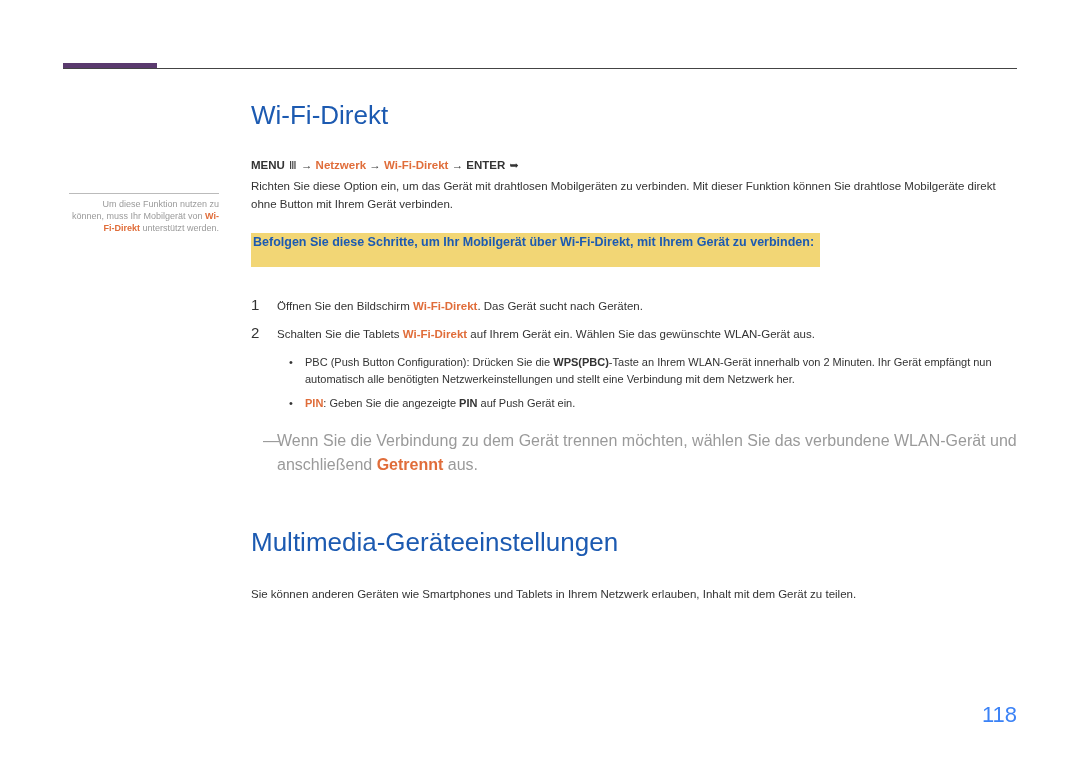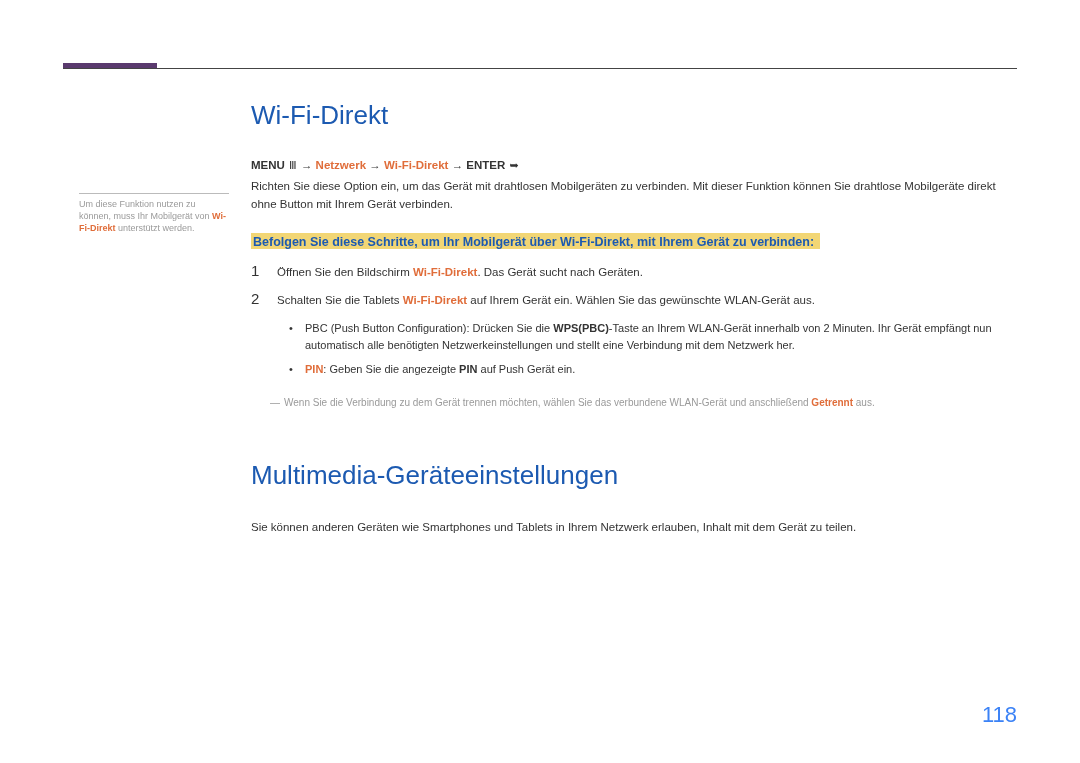--- a/index.html
+++ b/index.html
@@ -21,26 +21,27 @@
   }
   .top-rule {
     position: absolute;
     top: 68px;
     left: 63px;
     right: 63px;
     border-top: 1px solid #444;
   }
   .sidebar {
     position: absolute;
-    left: 79px;
+    left: 69px;
     top: 193px;
     width: 150px;
     font-size: 9px;
     line-height: 1.35;
     color: #9a9a9a;
+    text-align: right;
     border-top: 1px solid #bbb;
     padding-top: 4px;
   }
   .sidebar .hl { color: #e06d3a; font-weight: 600; }
   .main {
     position: absolute;
     left: 251px;
     top: 100px;
     right: 63px;
   }
@@ -69,22 +70,22 @@
     line-height: 1.55;
     color: #333;
     margin-bottom: 18px;
   }
   .highlight-bar {
     display: inline-block;
     background: #f2d675;
     color: #1c5ab1;
     font-weight: 700;
     font-size: 12.5px;
-    padding: 2px 6px 0 2px;
-    margin-bottom: 14px;
+    padding: 2px 6px 18px 2px;
+    margin-bottom: 30px;
   }
   .step {
     display: flex;
     gap: 14px;
     margin-bottom: 10px;
   }
   .step-num {
     font-size: 15px;
     font-weight: 300;
     color: #333;
@@ -108,25 +109,25 @@
     gap: 10px;
     font-size: 11px;
     line-height: 1.6;
     color: #333;
     margin-bottom: 6px;
   }
   .sub-bullet .dot { min-width: 6px; }
   .sub-bullet .hl { color: #e06d3a; font-weight: 700; }
   .sub-bullet strong { font-weight: 700; }
   .note {
-    font-size: 10px;
+    font-size: 16px;
     color: #9a9a9a;
     line-height: 1.5;
     margin-top: 8px;
-    margin-left: 33px;
+    margin-left: 26px;
     position: relative;
   }
   .note::before {
     content: "―";
     position: absolute;
     left: -14px;
     top: 0;
     color: #9a9a9a;
   }
   .note .hl { color: #e06d3a; font-weight: 700; }

